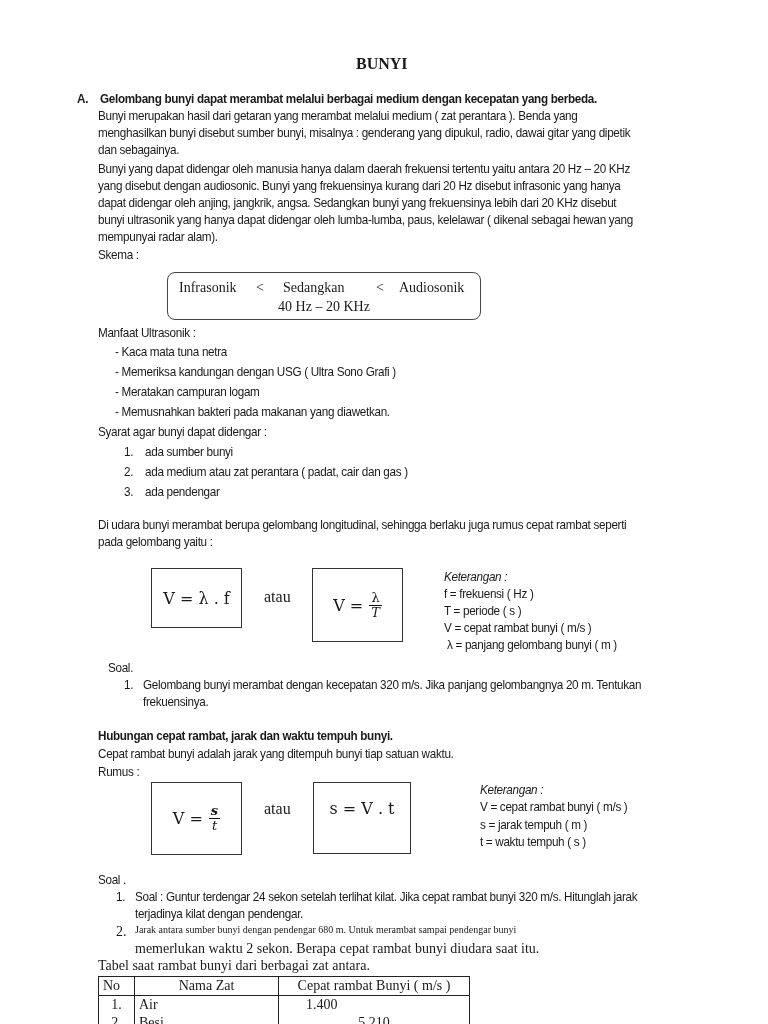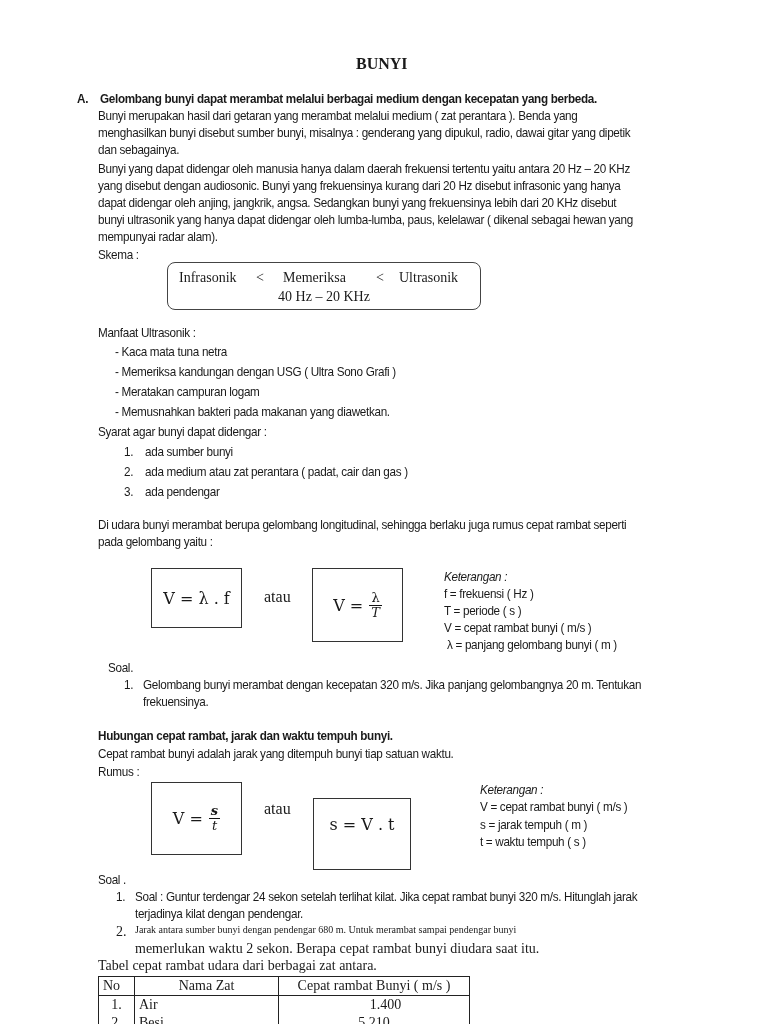--- a/index.html
+++ b/index.html
@@ -5,21 +5,21 @@
   html, body { margin: 0; padding: 0; background: #ffffff; }
   body { width: 768px; height: 1024px; position: relative; overflow: hidden; color: #1a1a1a; }
   .abs { position: absolute; white-space: nowrap; }
   .sans { font-family: "Liberation Sans", sans-serif; font-size: 12.6px; letter-spacing: -0.35px; transform: scaleX(0.93); transform-origin: left top; }
   .serif { font-family: "Liberation Serif", serif; }
   .title { font-family: "Liberation Serif", serif; font-weight: bold; font-size: 16px; left: 356px; top: 55px; }
   .bold { font-weight: bold; }
   .ital { font-style: italic; }
   .line { position: absolute; left: 98px; white-space: nowrap; }
   .box { position: absolute; border: 1.5px solid #333; box-sizing: border-box; background: #fff; }
-  .skema { left: 167px; top: 262px; width: 314px; height: 48px; border-radius: 8px; border: 1.5px solid #444; }
+  .skema { left: 167px; top: 272px; width: 314px; height: 48px; border-radius: 8px; border: 1.5px solid #444; }
   .skema .r1 { position: absolute; top: 7px; left: 0; width: 100%; font-family: "Liberation Serif", serif; font-size: 14px; }
   .skema .r2 { position: absolute; top: 26px; left: 0; width: 100%; text-align: center; font-family: "Liberation Serif", serif; font-size: 14px; }
   .math { font-family: "DejaVu Serif", serif; font-size: 16px; display: flex; align-items: center; justify-content: center; height: 100%; }
   .frac { display: inline-flex; flex-direction: column; align-items: center; margin-left: 6px; font-size: 13px; line-height: 1.05; }
   .frac .num { border-bottom: 1px solid #111; padding: 0 2px; }
   .frac .den { font-style: italic; padding: 0 2px; }
   .atau { font-family: "Liberation Serif", serif; font-size: 16px; }
   table.speed { position: absolute; left: 98px; top: 976px; border-collapse: collapse; font-family: "Liberation Serif", serif; font-size: 14px; }
   table.speed td, table.speed th { border: 1px solid #222; padding: 0 4px; height: 18px; font-weight: normal; }
   table.speed tr.body-row td { border-top: none; border-bottom: none; }
@@ -41,23 +41,23 @@
 <div class="line sans" style="top:196px;">dapat didengar oleh anjing, jangkrik, angsa. Sedangkan bunyi yang frekuensinya lebih dari 20 KHz disebut</div>
 <div class="line sans" style="top:213px;">bunyi ultrasonik yang hanya dapat didengar oleh lumba-lumba, paus, kelelawar ( dikenal sebagai hewan yang</div>
 <div class="line sans" style="top:230px;">mempunyai radar alam).</div>
 
 <div class="line sans" style="top:248px;">Skema :</div>
 
 <div class="box skema">
   <div class="r1">
     <span class="abs" style="left:11px;">Infrasonik</span>
     <span class="abs" style="left:88px;">&lt;</span>
-    <span class="abs" style="left:115px;">Memeriksa</span>
+    <span class="abs" style="left:115px;">Sedangkan</span>
     <span class="abs" style="left:208px;">&lt;</span>
-    <span class="abs" style="left:231px;">Ultrasonik</span>
+    <span class="abs" style="left:231px;">Audiosonik</span>
   </div>
   <div class="r2">40 Hz – 20 KHz</div>
 </div>
 
 <div class="line sans" style="top:326px;">Manfaat Ultrasonik :</div>
 <div class="abs sans" style="left:115px; top:345px;">- Kaca mata tuna netra</div>
 <div class="abs sans" style="left:115px; top:365px;">- Memeriksa kandungan dengan USG ( Ultra Sono Grafi )</div>
 <div class="abs sans" style="left:115px; top:385px;">- Meratakan campuran logam</div>
 <div class="abs sans" style="left:115px; top:405px;">- Memusnahkan bakteri pada makanan yang diawetkan.</div>
 
@@ -104,50 +104,50 @@
 <div class="box" style="left:151px; top:782px; width:91px; height:73px;">
   <div class="math">
     <span>V =</span>
     <span class="frac">
       <span class="num" style="font-style:italic; font-weight:bold;">s</span>
       <span class="den">t</span>
     </span>
   </div>
 </div>
 <div class="abs atau" style="left:264px; top:800px;">atau</div>
-<div class="box" style="left:313px; top:798px; width:98px; height:72px;">
+<div class="box" style="left:313px; top:782px; width:98px; height:72px;">
   <div class="math" style="align-items:flex-start; padding-top:16px; box-sizing:border-box;">s = V . t</div>
 </div>
 
 <div class="abs sans ital" style="left:480px; top:783px;">Keterangan :</div>
 <div class="abs sans" style="left:480px; top:800px;">V  =  cepat rambat bunyi  ( m/s )</div>
 <div class="abs sans" style="left:480px; top:818px;">s   =  jarak tempuh ( m )</div>
 <div class="abs sans" style="left:480px; top:835px;"> t   =  waktu tempuh ( s )</div>
 
 <div class="line sans" style="top:873px;">Soal .</div>
 <div class="abs sans" style="left:116px; top:890px;">1.</div>
 <div class="abs sans" style="left:135px; top:890px;">Soal : Guntur terdengar 24 sekon setelah terlihat kilat. Jika cepat rambat bunyi 320 m/s. Hitunglah jarak</div>
 <div class="abs sans" style="left:135px; top:907px;">terjadinya kilat dengan pendengar.</div>
 <div class="abs serif" style="left:116px; top:924px; font-size:14px;">2.</div>
 <div class="abs serif" style="left:135px; top:924px; font-size:10px;">Jarak antara sumber bunyi dengan pendengar 680 m. Untuk merambat sampai pendengar bunyi</div>
 <div class="abs serif" style="left:135px; top:941px; font-size:14px;">memerlukan waktu 2 sekon. Berapa cepat rambat bunyi diudara saat itu.</div>
 
-<div class="abs serif" style="left:98px; top:958px; font-size:14px;">Tabel cepat rambat udara dari berbagai zat antara.</div>
+<div class="abs serif" style="left:98px; top:958px; font-size:14px;">Tabel saat rambat bunyi dari berbagai zat antara.</div>
 
 <table class="speed">
   <tbody>
       <tr>
     <th style="width:27px; text-align:left;">No</th>
     <th style="width:135px; text-align:center;">Nama Zat</th>
     <th style="width:182px; text-align:center;">Cepat rambat Bunyi ( m/s )</th>
   </tr>
   <tr class="body-row">
     <td style="text-align:center;">1.</td>
     <td>Air</td>
-    <td style="text-align:center;padding-left:27px;">1.400</td>
+    <td style="padding-left:27px;">1.400</td>
   </tr>
   <tr class="body-row">
     <td style="text-align:center;">2.</td>
     <td>Besi</td>
     <td style="text-align:center;">5.210</td>
   </tr>
 </tbody>
   </table>
 
 </body></html>

